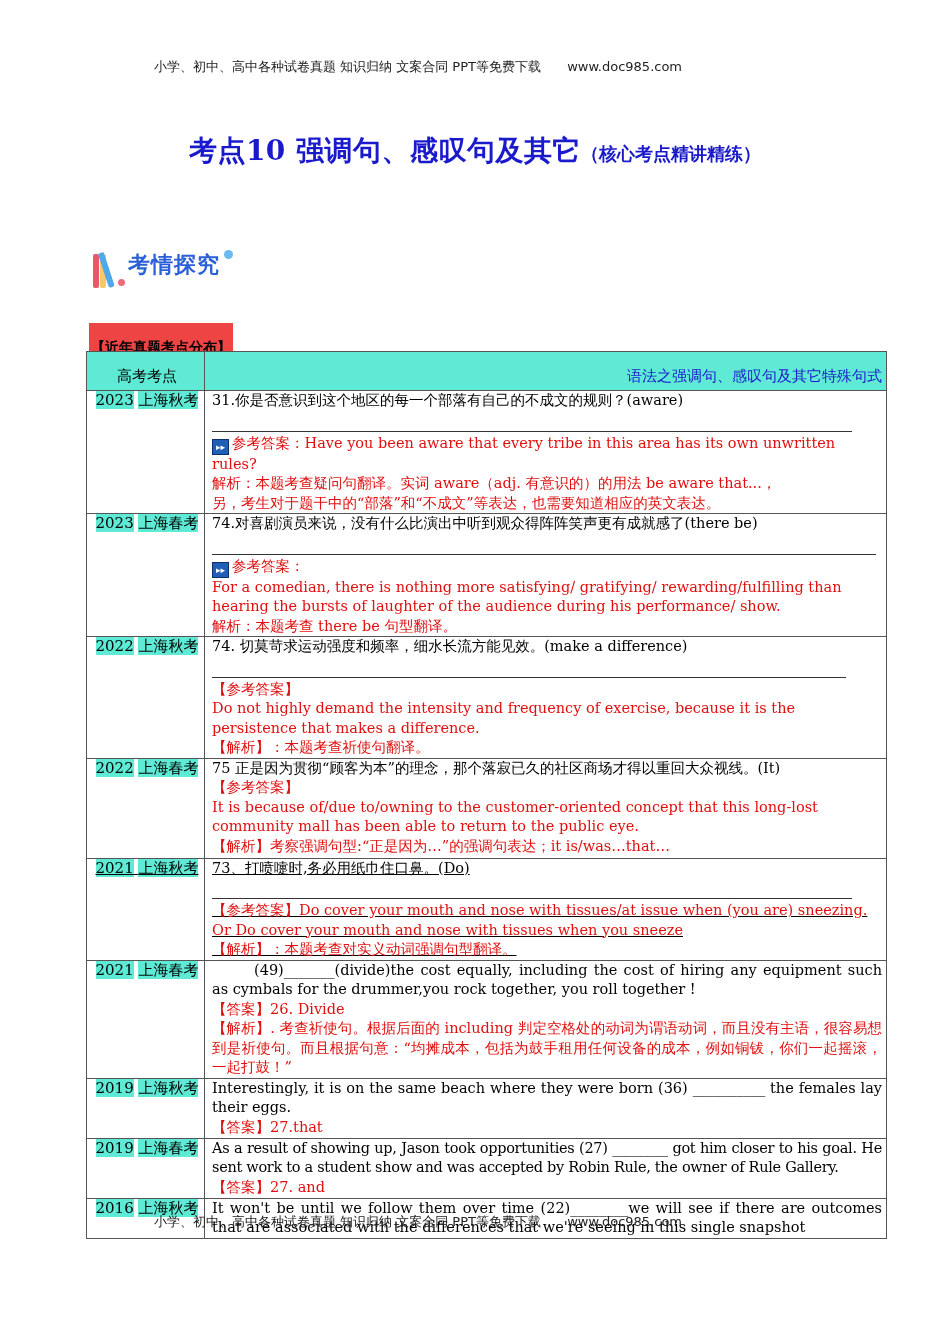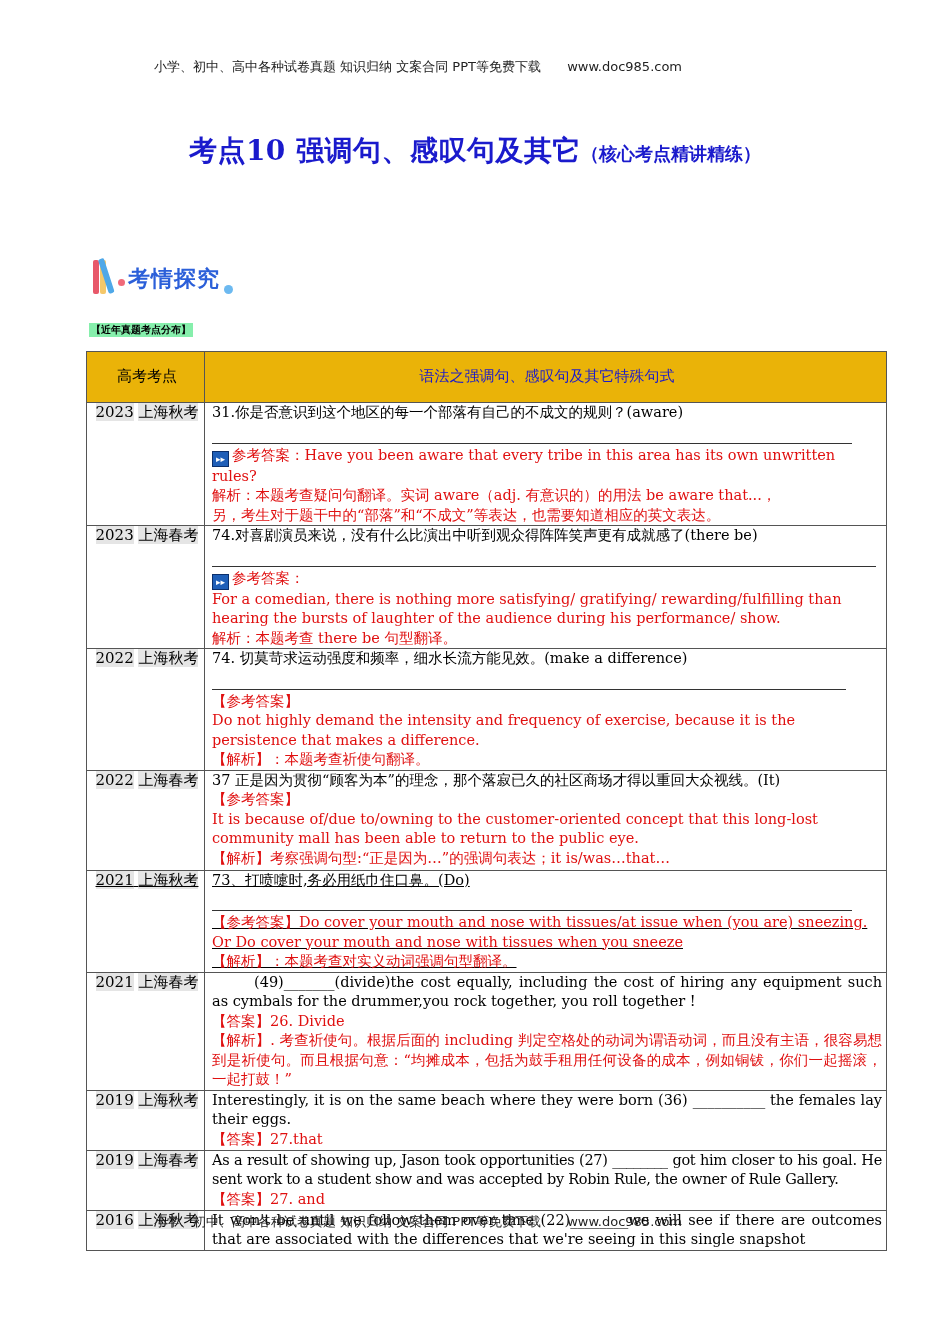--- a/index.html
+++ b/index.html
@@ -4,34 +4,34 @@
 <style>
   html, body { margin: 0; padding: 0; background: #ffffff; }
   body { width: 950px; height: 1344px; position: relative; font-family: "DejaVu Serif", "Liberation Serif", serif; color: #000; overflow: hidden; }
   .site-header, .site-footer { position: absolute; left: 0; width: 836px; text-align: center; font-family: "DejaVu Sans", "Liberation Sans", sans-serif; font-size: 13px; color: #222; }
   .site-header { top: 58px; }
   .site-footer { top: 1213px; }
   .site-header .url, .site-footer .url { margin-left: 22px; }
   .title { position: absolute; top: 132px; left: 0; width: 950px; text-align: center; color: #1a1acc; font-weight: bold; font-family: "DejaVu Serif", "Liberation Serif", serif; }
   .title .main { font-size: 28px; letter-spacing: 0.5px; }
   .title .sub { font-size: 18px; }
-  .banner { position: absolute; top: 250px; left: 93px; height: 44px; display: flex; align-items: flex-end; }
+  .banner { position: absolute; top: 250px; left: 93px; height: 44px; display: flex; align-items: flex-start; }
   .books { display: flex; align-items: flex-end; height: 38px; margin-right: 2px; }
   .book { width: 6px; border-radius: 2px; margin-right: 1px; }
   .banner .dot-red { width: 7px; height: 7px; background: #f06a7a; border-radius: 50%; margin: 20px 3px 0 0; align-self: center; }
   .banner .label { font-family: "DejaVu Sans", sans-serif; font-weight: bold; font-size: 22px; color: #2b5fd9; letter-spacing: 1px; }
   .banner .dot-blue { width: 9px; height: 9px; background: #6cb9f0; border-radius: 50%; margin-left: 4px; }
-  .section-tag { position: absolute; top: 323px; left: 89px; background: #86efac; font-weight: bold; font-size: 10px; padding: 0 2px; font-family: "DejaVu Sans", sans-serif; }
+  .section-tag { position: absolute; top: 323px; left: 89px; background: #ef4444; font-weight: bold; font-size: 14px; padding: 16px 2px; font-family: "DejaVu Sans", sans-serif; }
   table.dist { position: absolute; top: 351px; left: 86px; width: 801px; border-collapse: collapse; table-layout: fixed; font-size: 14.5px; line-height: 19.5px; }
   table.dist td, table.dist th { border: 1.5px solid #555; vertical-align: top; padding: 0 4px 0 7px; }
-  table.dist th { background: #eab308; height: 34px; vertical-align: bottom; font-weight: normal; padding-bottom: 16px; }
+  table.dist th { background: #5eead4; height: 34px; vertical-align: bottom; font-weight: normal; padding-bottom: 4px; }
   th.col1 { width: 106px; font-size: 15px; text-align: center; }
-  th.col2 { color: #1a1acc; text-align: center; font-size: 15px; }
+  th.col2 { color: #1a1acc; text-align: right; font-size: 15px; }
   td.year { text-align: center; vertical-align: middle; font-size: 15px; padding: 0 2px; }
-  .hl { background: #e5e5e5; }
+  .hl { background: #5eead4; }
   .red { color: #e01010; }
   .blank-line { display: block; height: 20px; border-bottom: 1.5px solid #333; margin-right: 30px; margin-bottom: 2px; }
   .arrow-icon { display: inline-block; width: 15px; height: 14px; background: #1f5fb8; border: 1px solid #0b2f6b; color: #fff; font-size: 9px; line-height: 14px; text-align: center; vertical-align: -2px; margin-right: 3px; font-family: "DejaVu Sans", sans-serif; }
   .justify { text-align: justify; }
   .indent { text-indent: 42px; }
 </style>
 </head>
 <body>
 
 <div class="site-header">
@@ -92,21 +92,21 @@
       <span class="blank-line" style="margin-right:36px;"></span>
       <div class="red">【参考答案】</div>
       <div class="red">Do not highly demand the intensity and frequency of exercise, because it is the persistence that makes a difference.</div>
       <div class="red">【解析】：本题考查祈使句翻译。</div>
     </td>
   </tr>
 
   <tr style="height:100px;">
     <td class="year"><span class="hl">2022</span> <span class="hl">上海春考</span></td>
     <td>
-      <div>37 正是因为贯彻“顾客为本”的理念，那个落寂已久的社区商场才得以重回大众视线。(It)</div>
+      <div>75 正是因为贯彻“顾客为本”的理念，那个落寂已久的社区商场才得以重回大众视线。(It)</div>
       <div class="red">【参考答案】</div>
       <div class="red">It is because of/due to/owning to the customer-oriented concept that this long-lost community mall has been able to return to the public eye.</div>
       <div class="red">【解析】考察强调句型:“正是因为…”的强调句表达；it is/was…that…</div>
     </td>
   </tr>
 
   <tr style="height:100px;text-decoration:underline;">
     <td class="year"><span class="hl">2021</span> <span class="hl">上海秋考</span></td>
     <td>
       <div>73、打喷嚏时,务必用纸巾住口鼻。(Do)</div>

